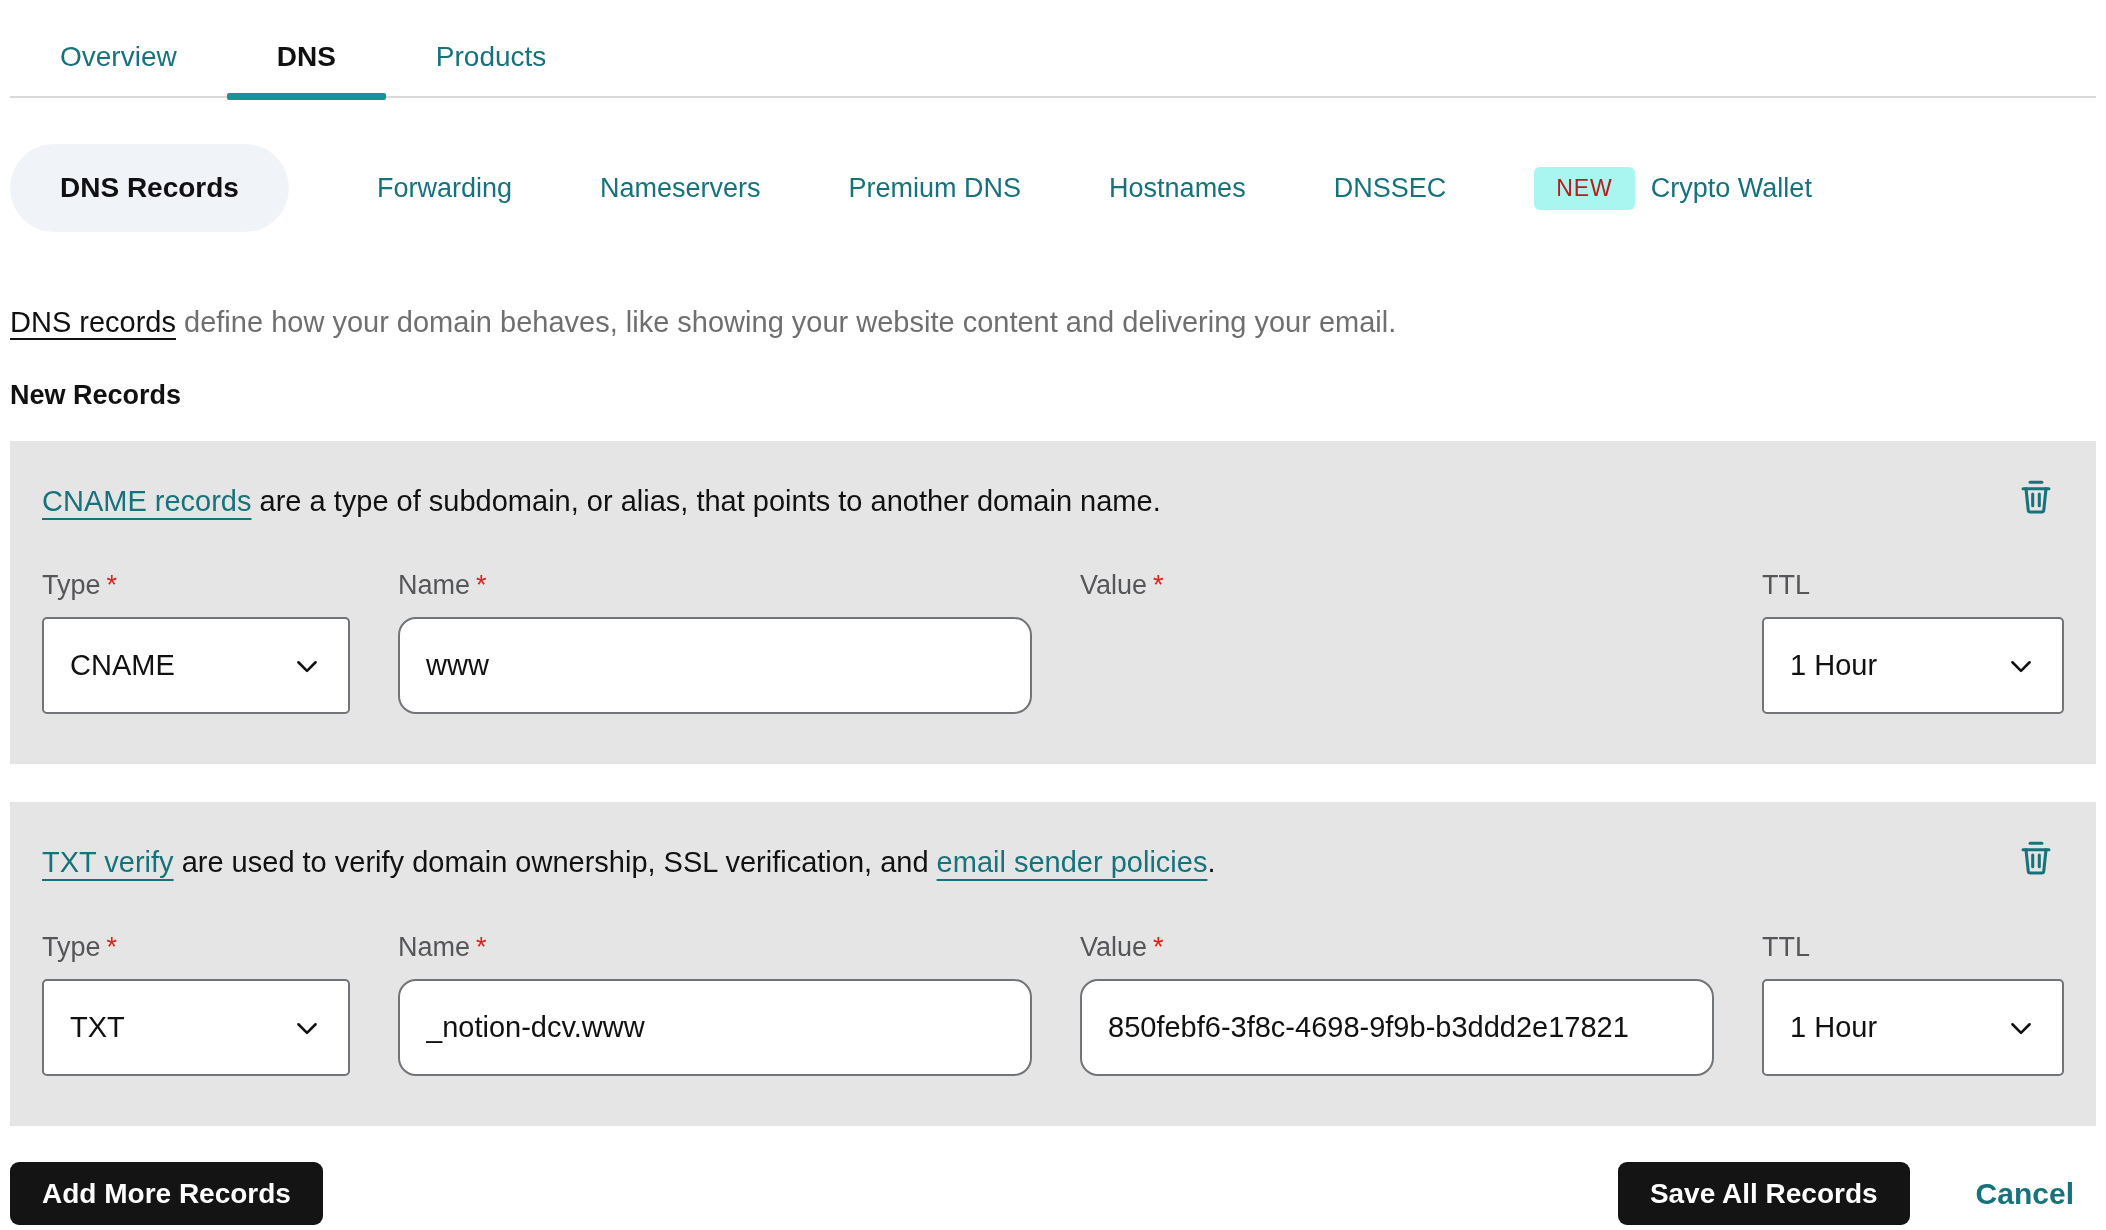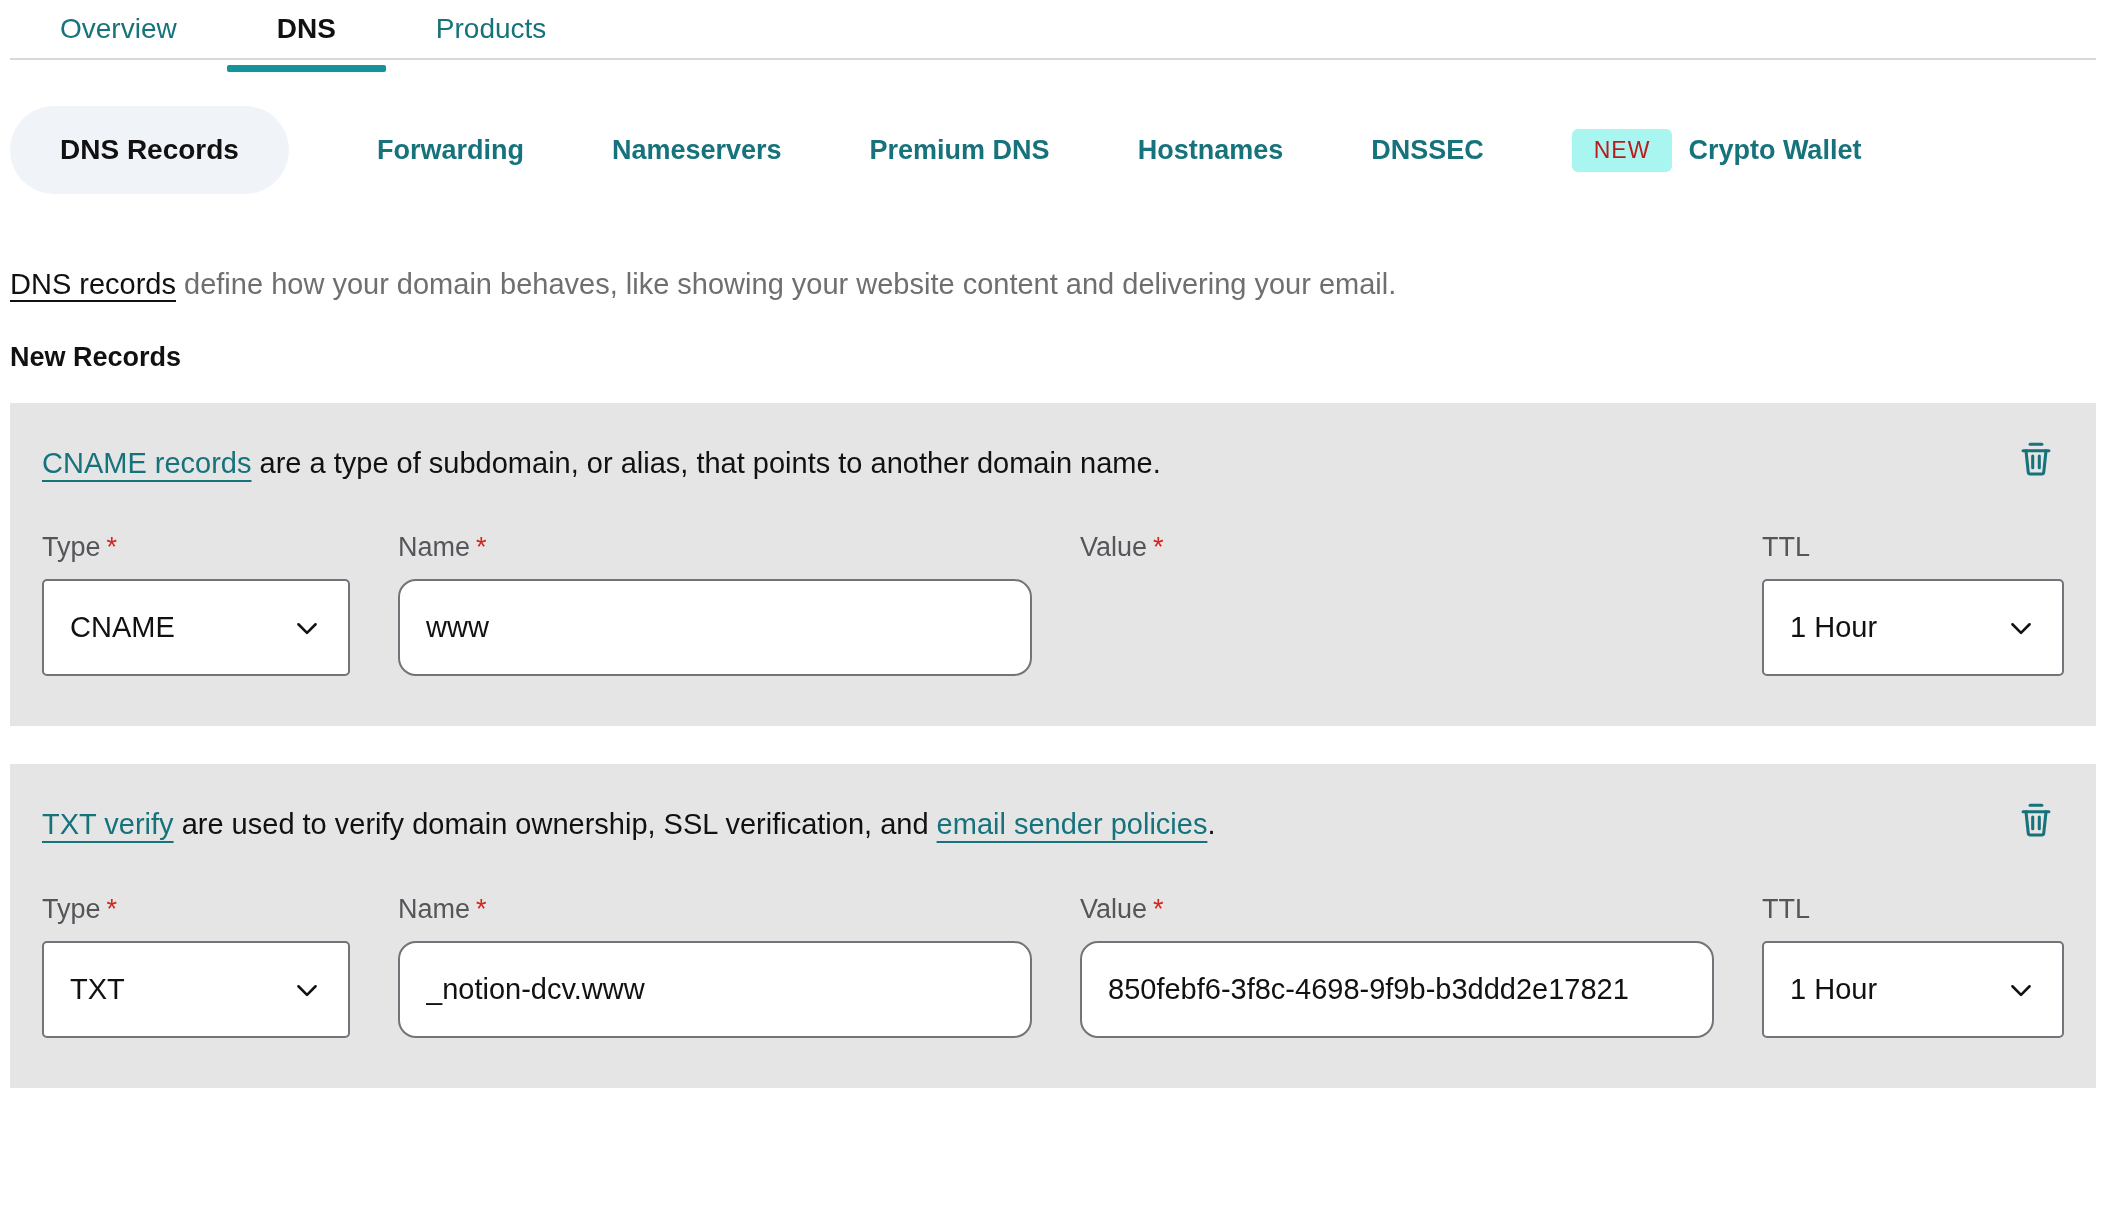--- a/index.html
+++ b/index.html
@@ -9,24 +9,24 @@
     height: 1230px;
     font-family: "Liberation Sans", sans-serif;
     color: #111111;
     overflow: hidden;
   }
   .page { width: 2106px; padding: 0 10px; }
 
   
   .tabs {
     display: flex;
-    align-items: center;
+    align-items: flex-end;
     padding-left: 0;
     border-bottom: 2px solid #d9d9d9;
-    height: 60px;
+    height: 98px;
   }
   .tab {
     position: relative;
     padding: 0 50px;
     font-size: 28px;
     font-weight: 500;
     color: #16727b;
     height: 78px;
     display: flex;
     align-items: center;
@@ -62,21 +62,21 @@
     padding: 0 50px;
     font-size: 28px;
     font-weight: 700;
     color: #111111;
     cursor: pointer;
     border: none;
     font-family: inherit;
   }
   .subnav-item {
     font-size: 27px;
-    font-weight: 700;
+    font-weight: 400;
     color: #16727b;
     cursor: pointer;
     background: none;
     border: none;
     font-family: inherit;
     white-space: nowrap;
   }
   .subnav-badged { display: flex; align-items: center; gap: 16px; }
   .new-badge {
     background: #a9f6f0;
@@ -327,14 +327,19 @@
         <div class="select" role="button">
           <span>1 Hour</span>
           <svg class="chevron" width="30" height="30" viewBox="0 0 28 28" fill="none" stroke="#111111" stroke-width="2.4" stroke-linecap="round" stroke-linejoin="round">
               <polyline points="6,10.5 14,18.5 22,10.5"></polyline>
             </svg>
         </div>
       </div>
     </div>
   </div>
 
+  <div class="actions">
+    <button class="btn-dark">Add More Records</button>
+    <button class="btn-dark btn-save">Save All Records</button>
+    <button class="btn-cancel">Cancel</button>
+  </div>
 
 </div>
 
 </body></html>

